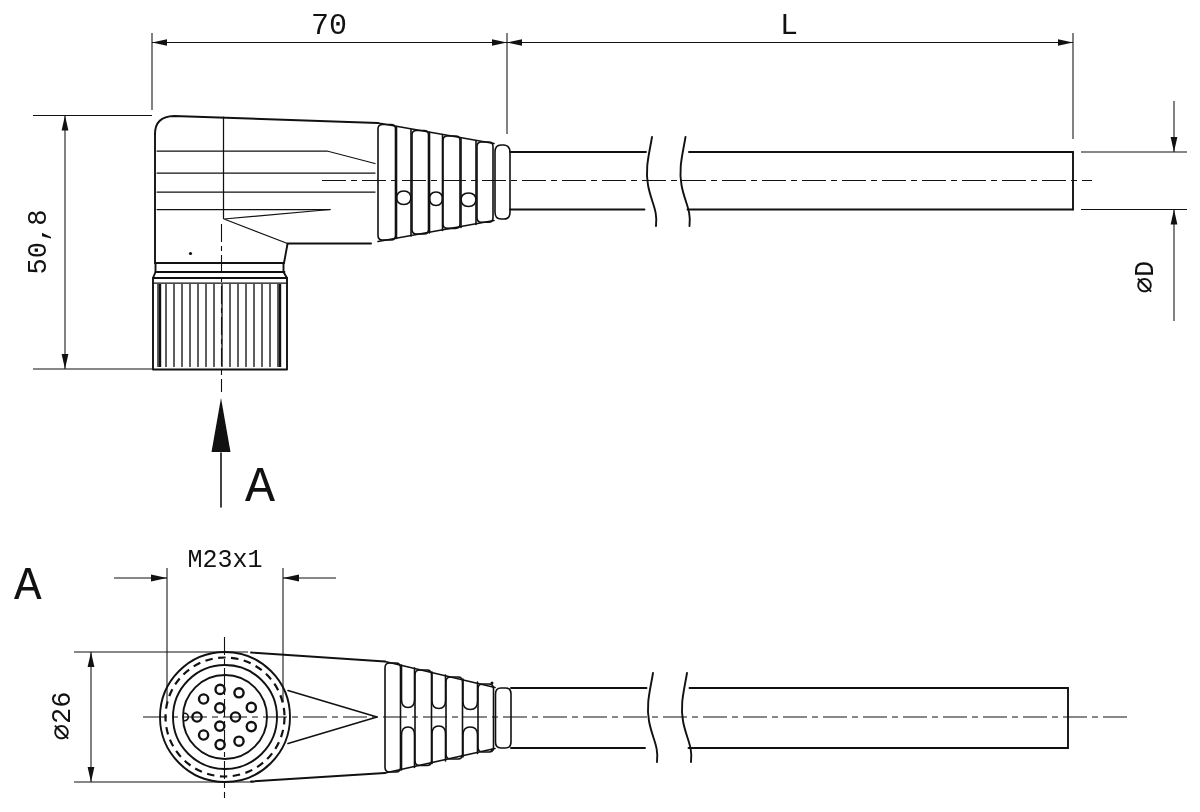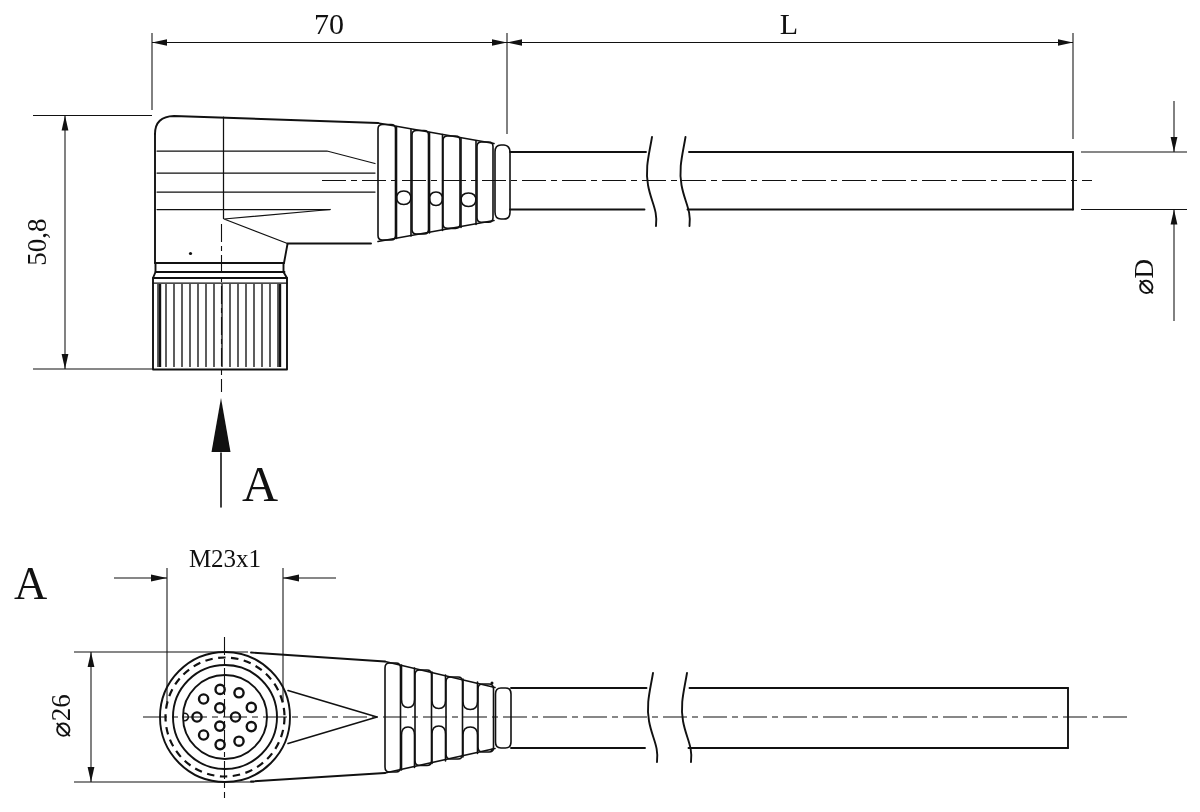--- a/index.html
+++ b/index.html
@@ -1,18 +1,18 @@
 <!DOCTYPE html>
 <html style="--line: #111111; --bg: #ffffff;"><head>
 <meta charset="utf-8">
 <style>
   html,body{margin:0;padding:0;background:#fff;}
   .canvas{
     width:1200px;height:812px;background:var(--bg,#fff);
-    font-family:Liberation Serif, serif;
+    font-family:Liberation Mono, monospace;
     position:relative;overflow:hidden;
   }
   svg{display:block;}
   .ol   {fill:none;stroke:var(--line,#111);stroke-width:1.9;stroke-linecap:round;stroke-linejoin:round;}
   .md   {fill:none;stroke:var(--line,#111);stroke-width:1.6;stroke-linecap:round;stroke-linejoin:round;}
   .thin {fill:none;stroke:var(--line,#111);stroke-width:1.25;stroke-linecap:round;}
   .rib  {fill:none;stroke:var(--line,#111);stroke-width:1.35;}
   .ribheavy{fill:none;stroke:var(--line,#111);stroke-width:2.4;}
   .dim  {fill:none;stroke:var(--line,#111);stroke-width:1.05;}
   .cl   {fill:none;stroke:var(--line,#111);stroke-width:1.1;stroke-dasharray:24 5 6 5;}

